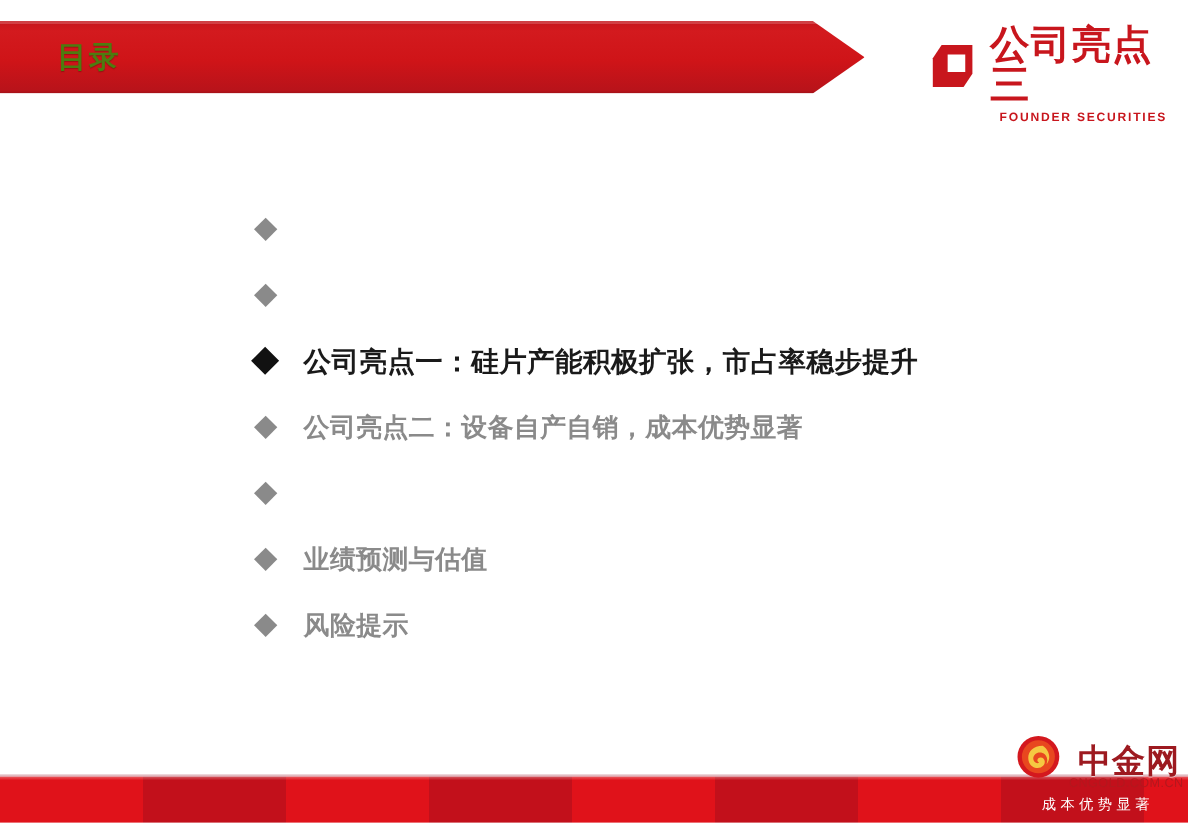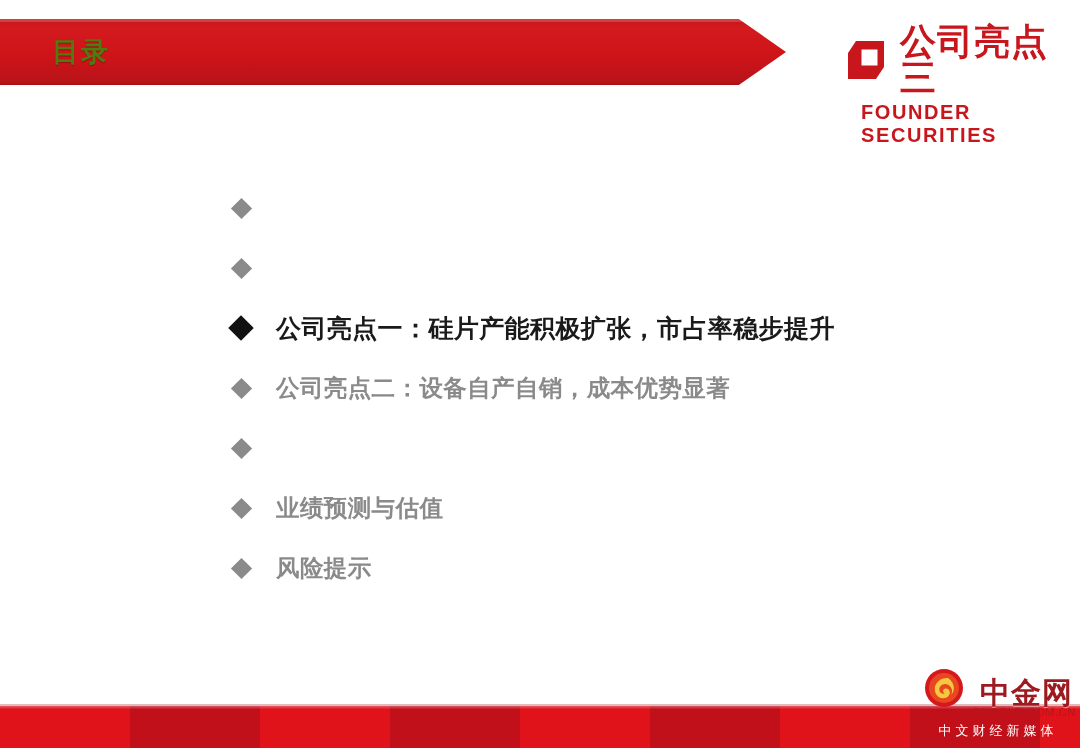--- a/index.html
+++ b/index.html
@@ -84,21 +84,21 @@
     font-size: 36px;
     font-weight: bold;
     letter-spacing: 1px;
     line-height: 1;
     font-family: "DejaVu Sans", "Liberation Sans", sans-serif;
   }
   .brand-en {
     margin-top: 5px;
     margin-right: 1px;
     color: #c8161d;
-    font-size: 20px;
+    font-size: 11px;
     font-weight: bold;
     letter-spacing: 1.6px;
     padding-left: 17px;
   }
 
   
   .agenda {
     position: absolute;
     left: 228px;
     top: 178px;
@@ -300,16 +300,16 @@
       <span class="wm-mark">
         <svg viewBox="0 0 40 40" width="40" height="40" aria-hidden="true">
           <circle cx="20" cy="20" r="19" fill="#d4181e"></circle>
           <circle cx="20" cy="20" r="15" fill="#e8471f"></circle>
           <path d="M24 10 C13 10 9 18 11.5 25 C13.5 30.5 21 32 24.5 28 C27.5 24.5 25 20 21.5 20.6 C18.8 21.1 18.2 24.4 20.6 25.2 C19 26.6 15.8 25.3 15.4 22.3 C14.9 18.4 18.6 15.4 22.5 16.2 C27.2 17.2 29.4 22.4 27.2 26.8 C31 23.4 31.4 15.2 24 10 Z" fill="#f5c842"></path>
         </svg>
       </span>
       <span class="wm-cn">中金网</span>
     </div>
     <div class="wm-url">CNGOLD.COM.CN</div>
-    <div class="wm-tag">中文财经新媒体</div>
+    <div class="wm-tag">成本优势显著</div>
   </div>
 
 </div>
 
 </body></html>

